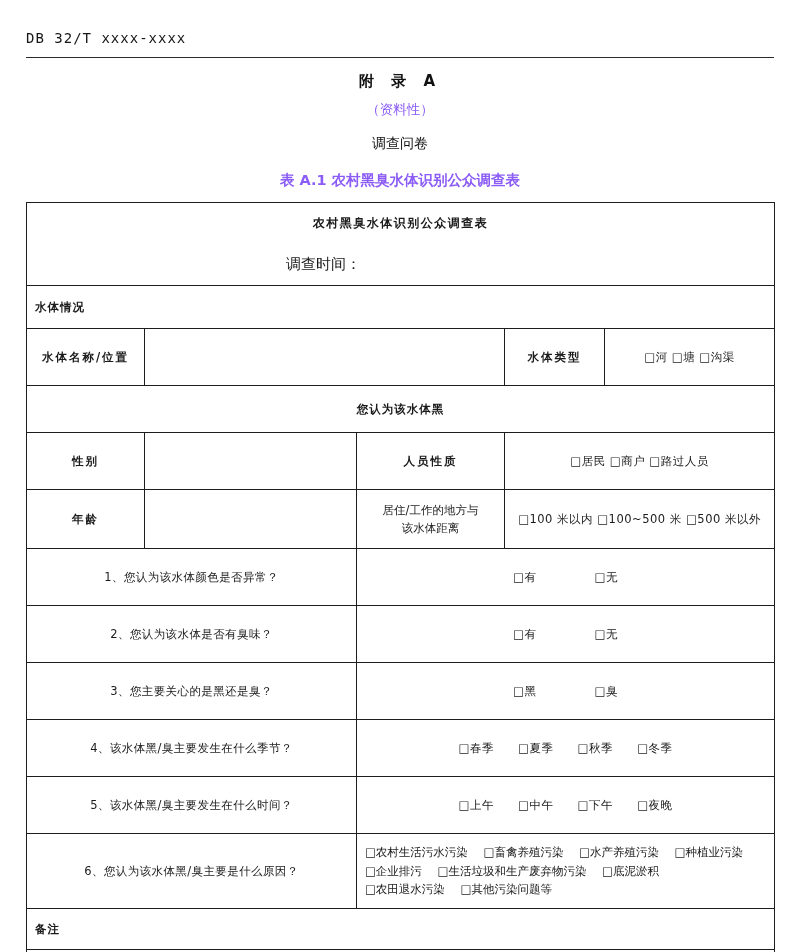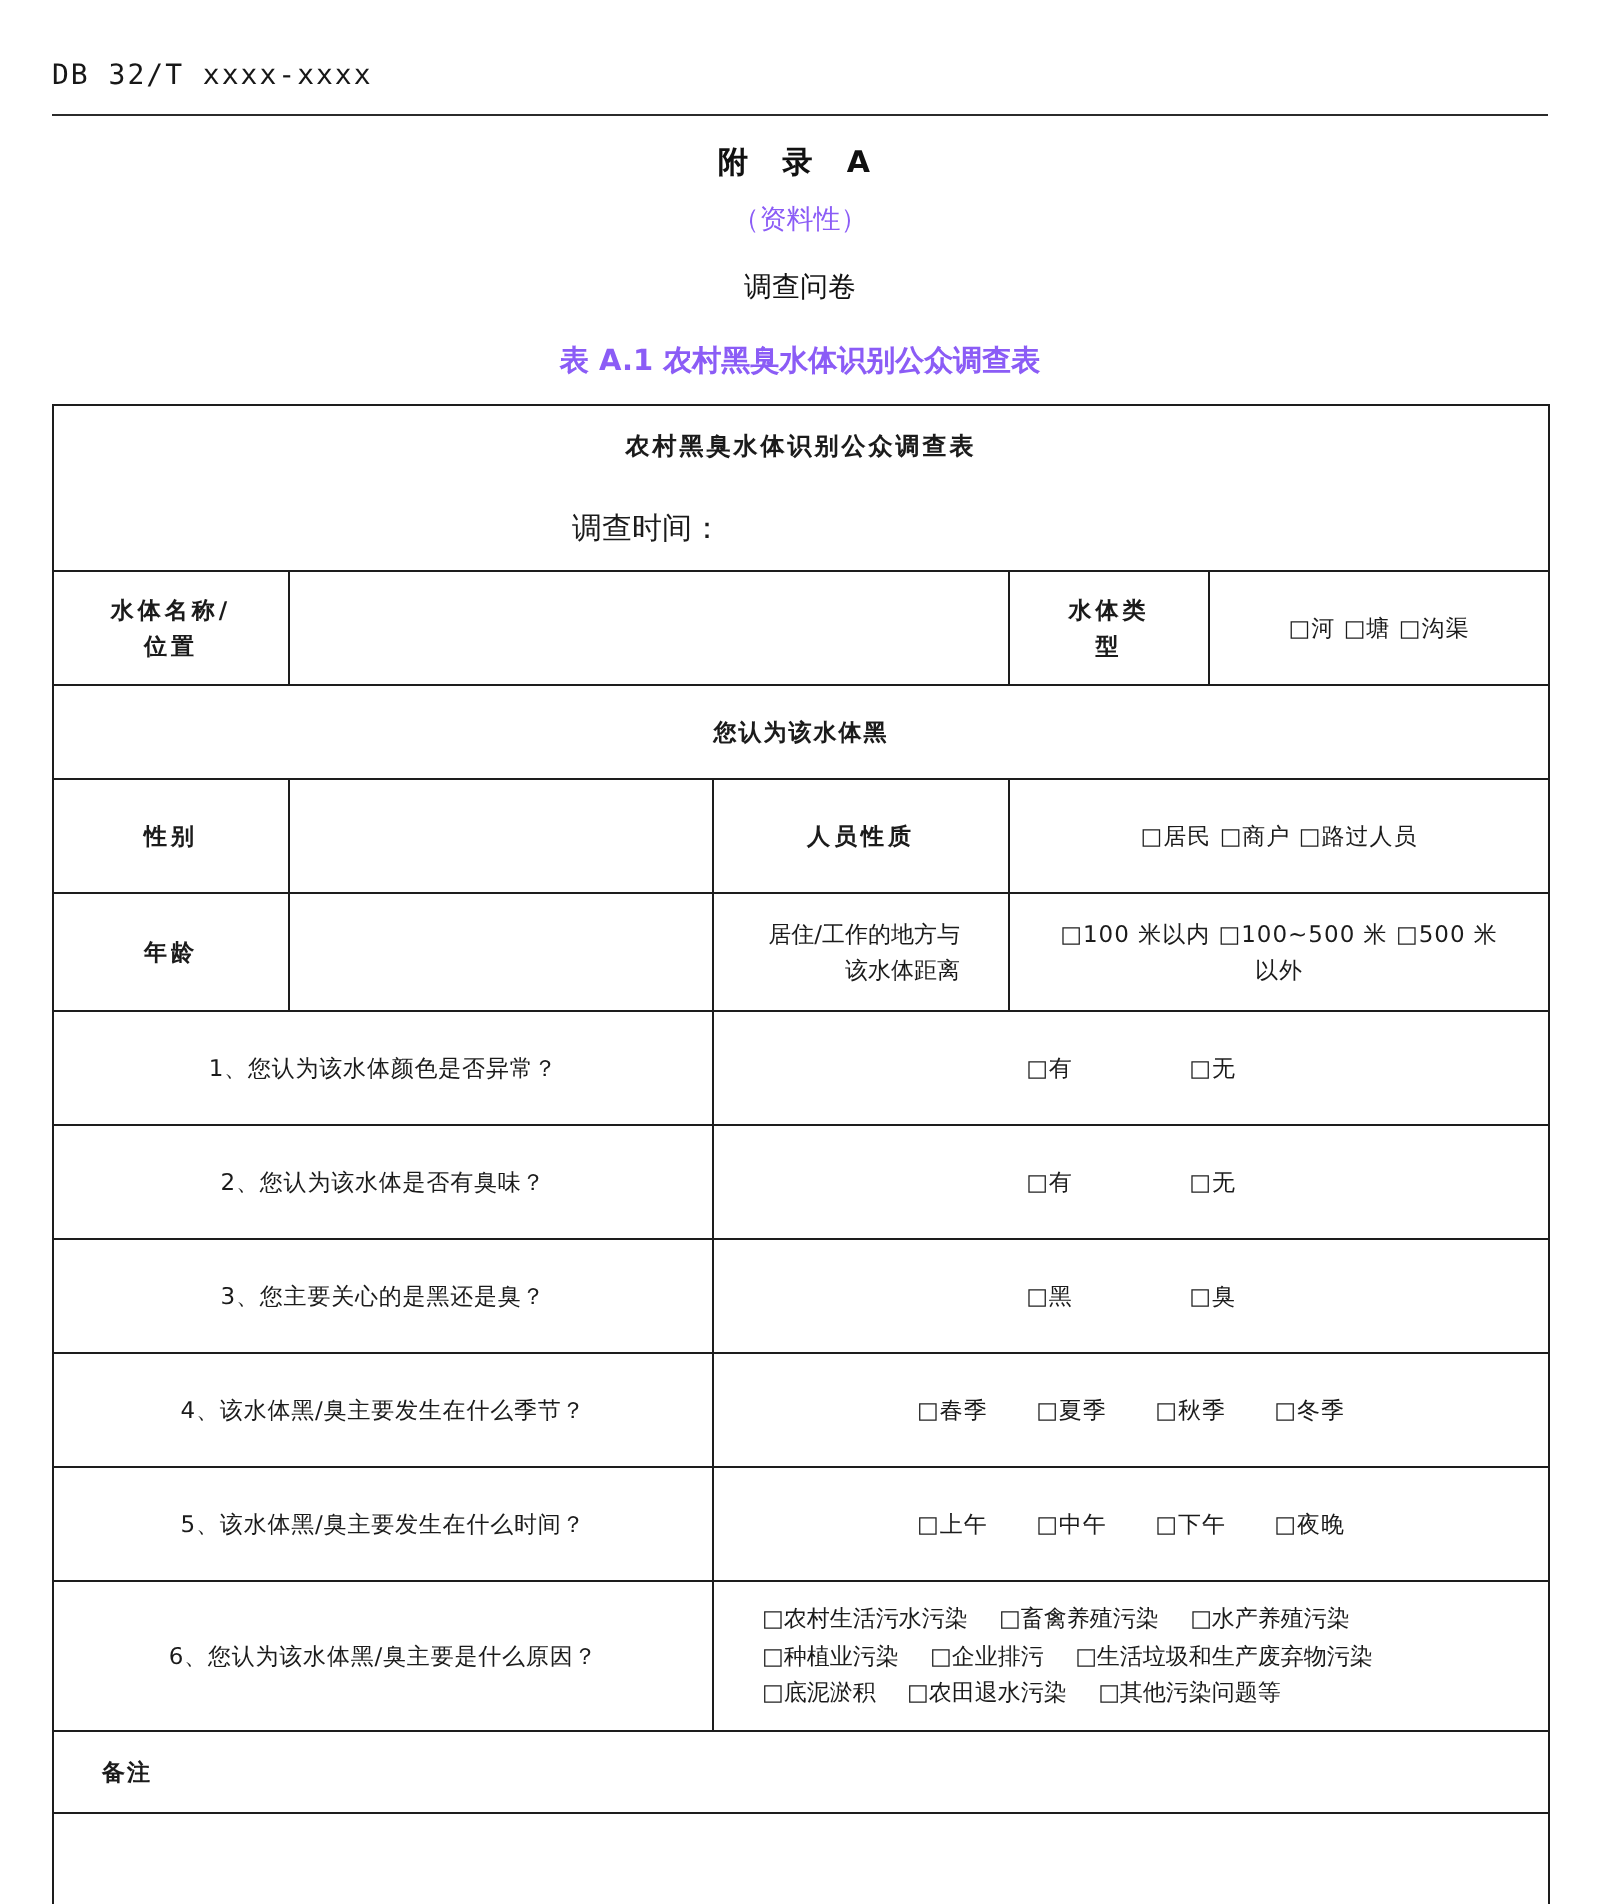--- a/index.html
+++ b/index.html
@@ -76,25 +76,25 @@
   }
   table.form {
     border-collapse: collapse;
     width: 748px;
     table-layout: fixed;
   }
   table.form td {
     border: 1px solid #1d1d1d;
     font-size: 11.5px;
     color: #1b1b1b;
-    padding: 6px 24px;
+    padding: 6px 8px;
     vertical-align: middle;
     line-height: 1.6;
   }
-  .cell-center { text-align: right; }
+  .cell-center { text-align: center; }
   .strong-center {
     text-align: center;
     font-weight: bold;
     letter-spacing: 1px;
   }
   .band {
     height: 70px;
     position: relative;
   }
   .band .band-title {
@@ -177,20 +177,23 @@
       </colgroup>
 
       <tbody>
           <tr>
         <td colspan="5" class="band">
           <div class="band-title">农村黑臭水体识别公众调查表</div>
           <div class="band-time">调查时间：</div>
         </td>
       </tr>
 
+      <tr>
+        <td colspan="5" class="section-label" style="height:30px">水体情况</td>
+      </tr>
 
       <tr>
         <td class="label-cell" style="height:44px">水体名称/位置</td>
         <td colspan="2"></td>
         <td class="label-cell">水体类型</td>
         <td class="opt-row">□河   □塘   □沟渠</td>
       </tr>
 
       <tr>
         <td colspan="5" class="strong-center" style="height:34px">您认为该水体黑</td>

